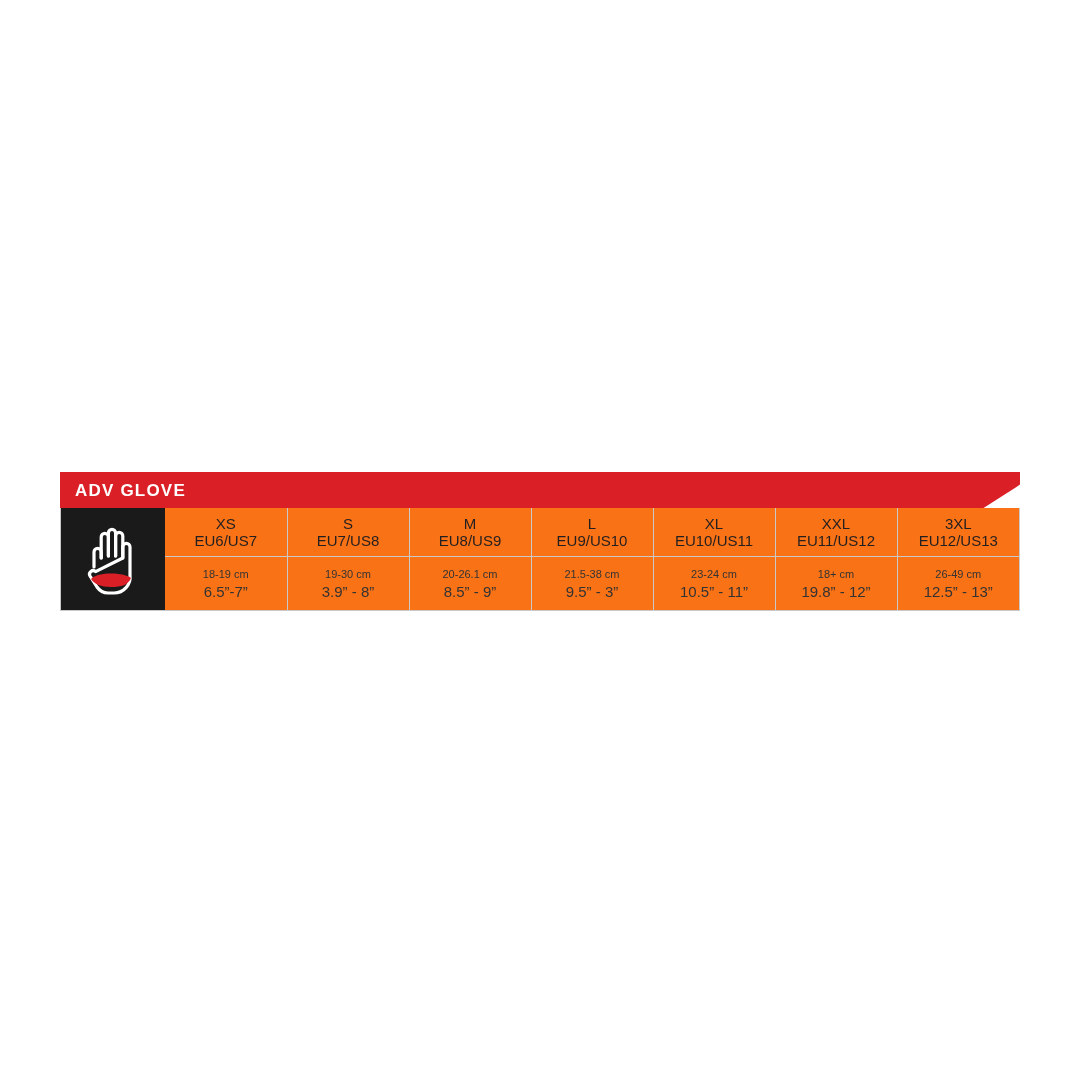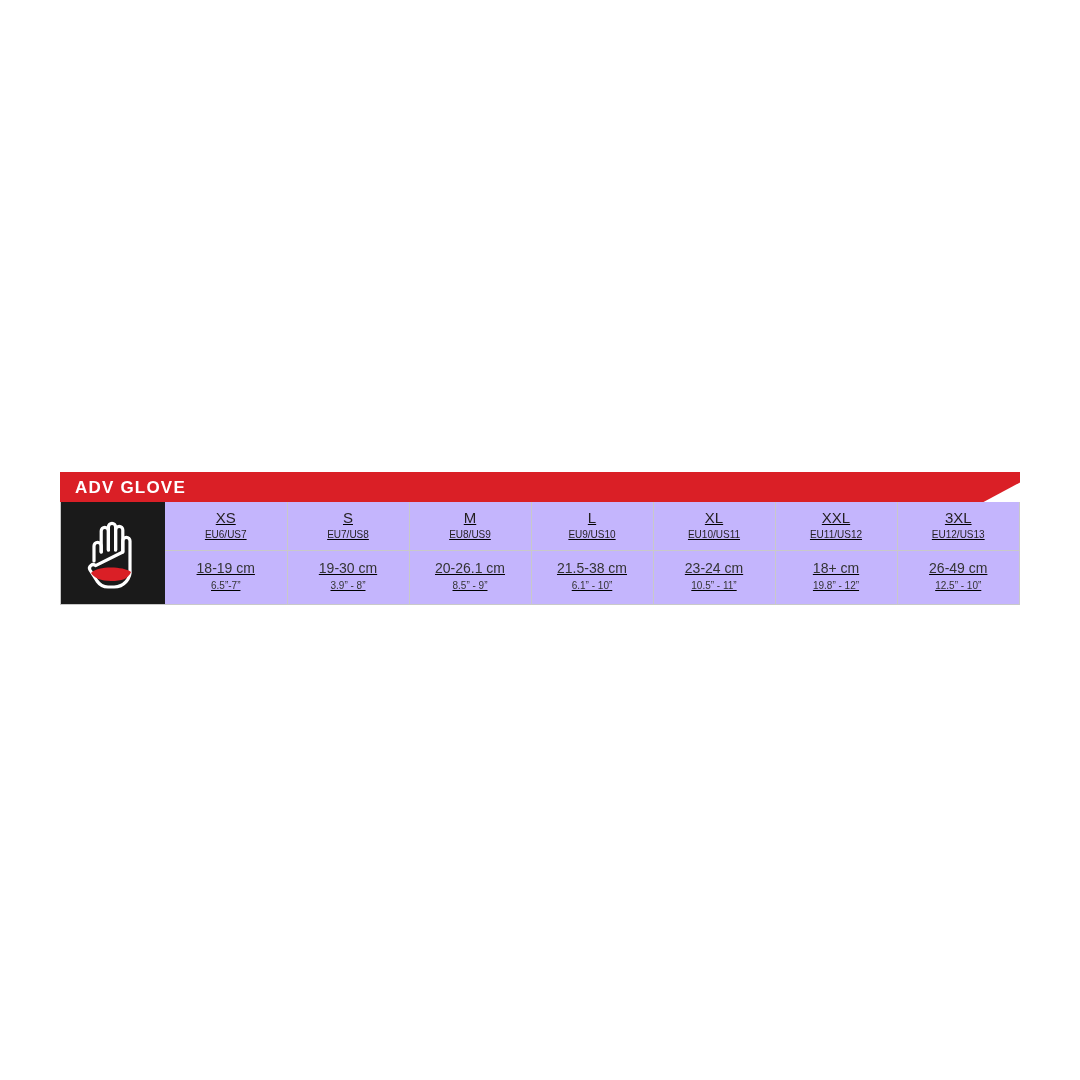--- a/index.html
+++ b/index.html
@@ -18,21 +18,21 @@
   #size-chart {
     position: absolute;
     left: 60px;
     top: 472px;
     width: 960px;
   }
 
   
   .banner {
     position: relative;
-    height: 30px;
+    height: 36px;
     background: #da1f26;
     
     clip-path: polygon(0 0, 100% 0, 100% 35%, 96.2% 100%, 0 100%);
     display: flex;
     align-items: center;
   }
   .banner-title {
     color: #ffffff;
     font-size: 17px;
     font-weight: bold;
@@ -42,22 +42,21 @@
     font-family: "Liberation Sans", sans-serif;
   }
 
   
   .chart-body {
     display: flex;
     align-items: stretch;
     border: 1px solid #c9c9c9;
     border-top: none;
     box-sizing: border-box;
-    background: #c4b5fd;
-    text-decoration: underline;
+    background: #f97316;
   }
 
   .icon-cell {
     width: 104px;
     flex: 0 0 104px;
     background: #1a1a1a;
     display: flex;
     align-items: center;
     justify-content: center;
   }
@@ -90,37 +89,37 @@
     vertical-align: middle;
   }
   .size-label {
     display: block;
     font-size: 15px;
     line-height: 19px;
     font-weight: 400;
   }
   .size-sub {
     display: block;
-    font-size: 10px;
+    font-size: 15px;
     line-height: 16px;
     font-weight: 400;
   }
   table.size-table tbody td {
     padding: 9px 2px 10px 2px;
     vertical-align: middle;
   }
   .meas-cm {
     display: block;
-    font-size: 14px;
+    font-size: 11px;
     line-height: 17px;
     color: #333333;
   }
   .meas-in {
     display: block;
-    font-size: 10px;
+    font-size: 15px;
     line-height: 17px;
     color: #333333;
   }
 </style>
 </head>
 <body>
 
 <div id="size-chart">
 
   <div class="banner">
@@ -189,33 +188,33 @@
             <td>
               <span class="meas-cm">19-30 cm</span>
               <span class="meas-in">3.9” - 8”</span>
             </td>
             <td>
               <span class="meas-cm">20-26.1 cm</span>
               <span class="meas-in">8.5” - 9”</span>
             </td>
             <td>
               <span class="meas-cm">21.5-38 cm</span>
-              <span class="meas-in">6.1” - 10”</span>
+              <span class="meas-in">9.5” - 3”</span>
             </td>
             <td>
               <span class="meas-cm">23-24 cm</span>
               <span class="meas-in">10.5” - 11”</span>
             </td>
             <td>
               <span class="meas-cm">18+ cm</span>
               <span class="meas-in">19.8” - 12”</span>
             </td>
             <td>
               <span class="meas-cm">26-49 cm</span>
-              <span class="meas-in">12.5” - 10”</span>
+              <span class="meas-in">12.5” - 13”</span>
             </td>
           </tr>
         </tbody>
       </table>
     </div>
 
   </div>
 </div>
 
 </body></html>

